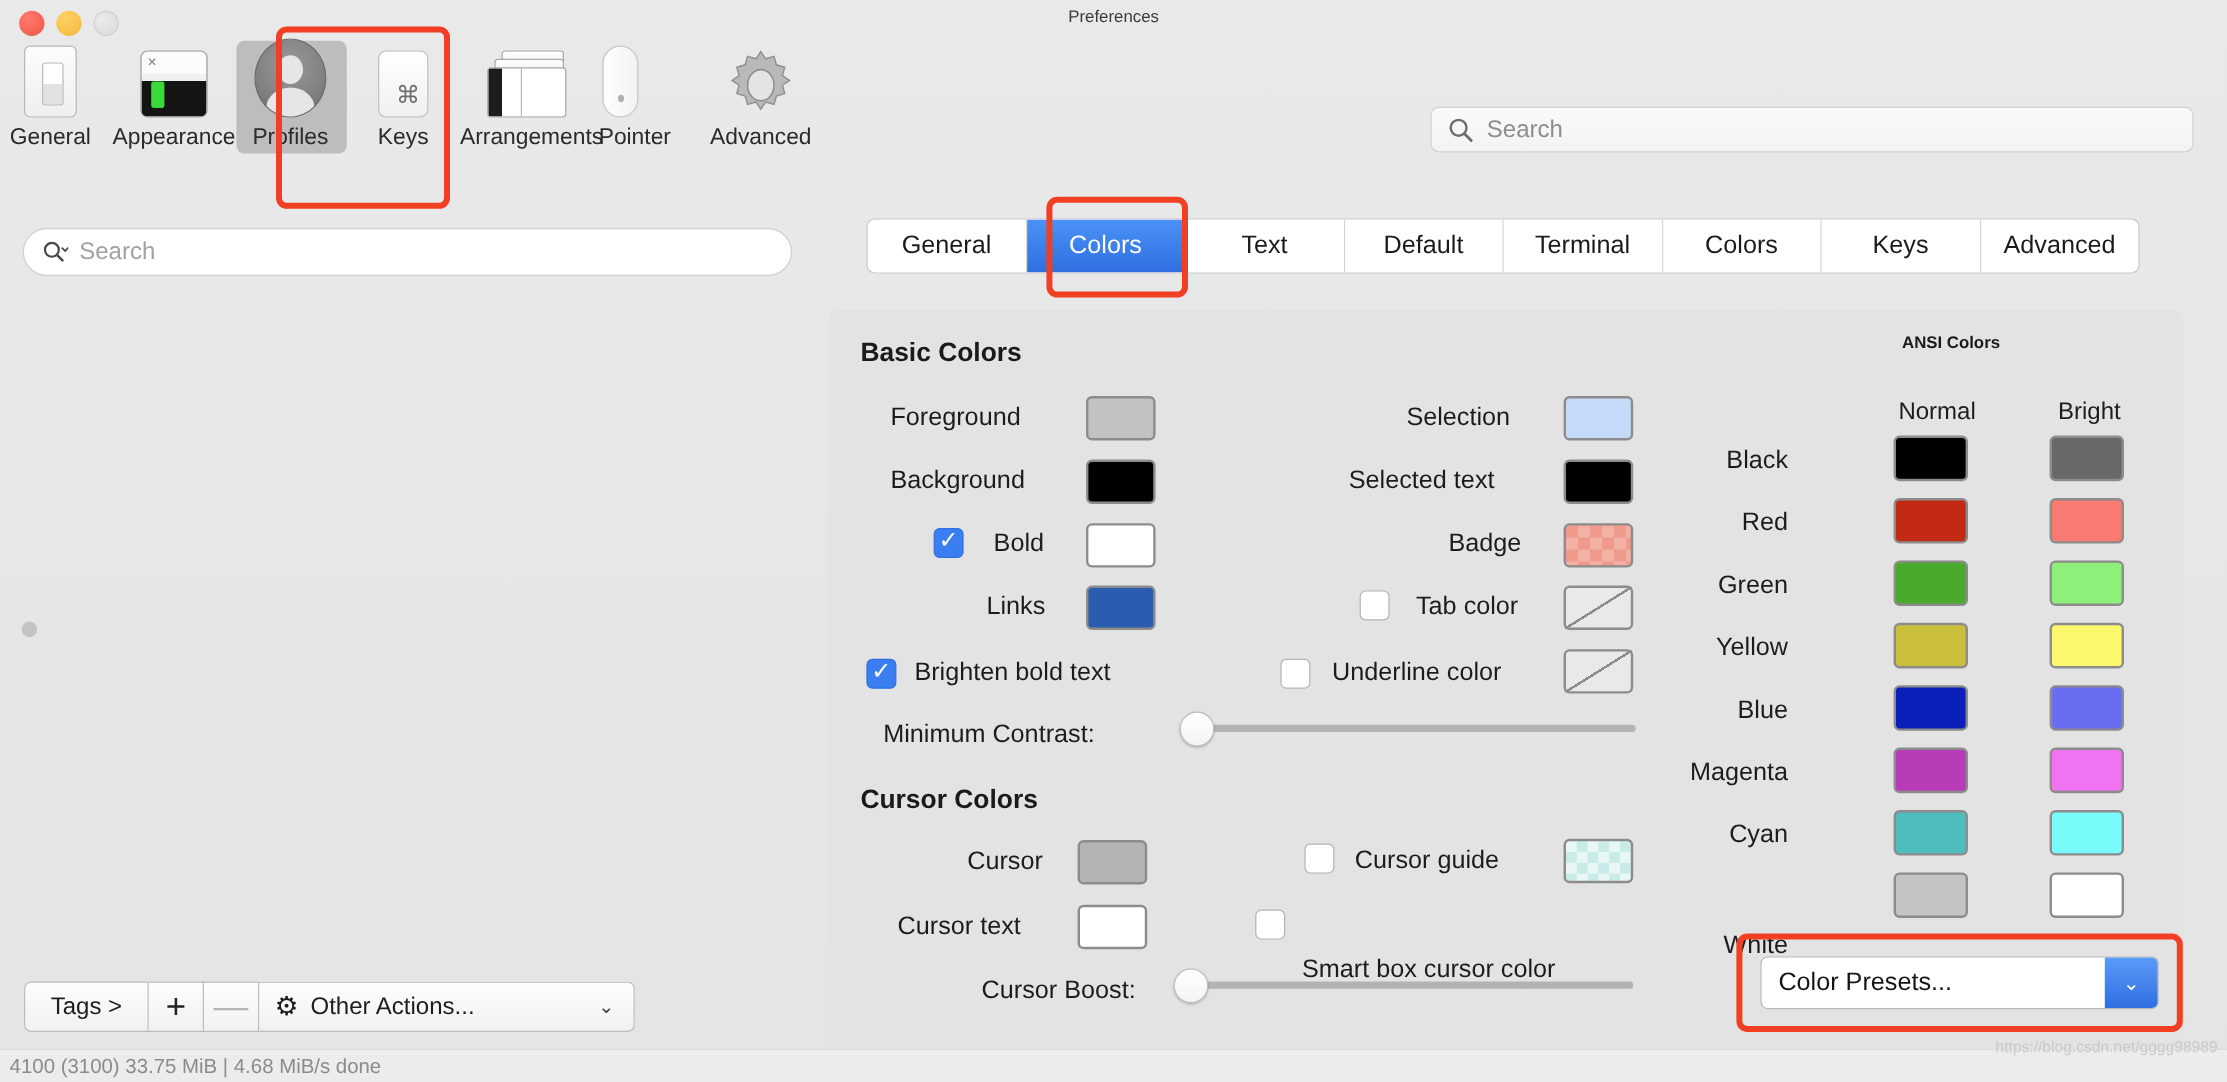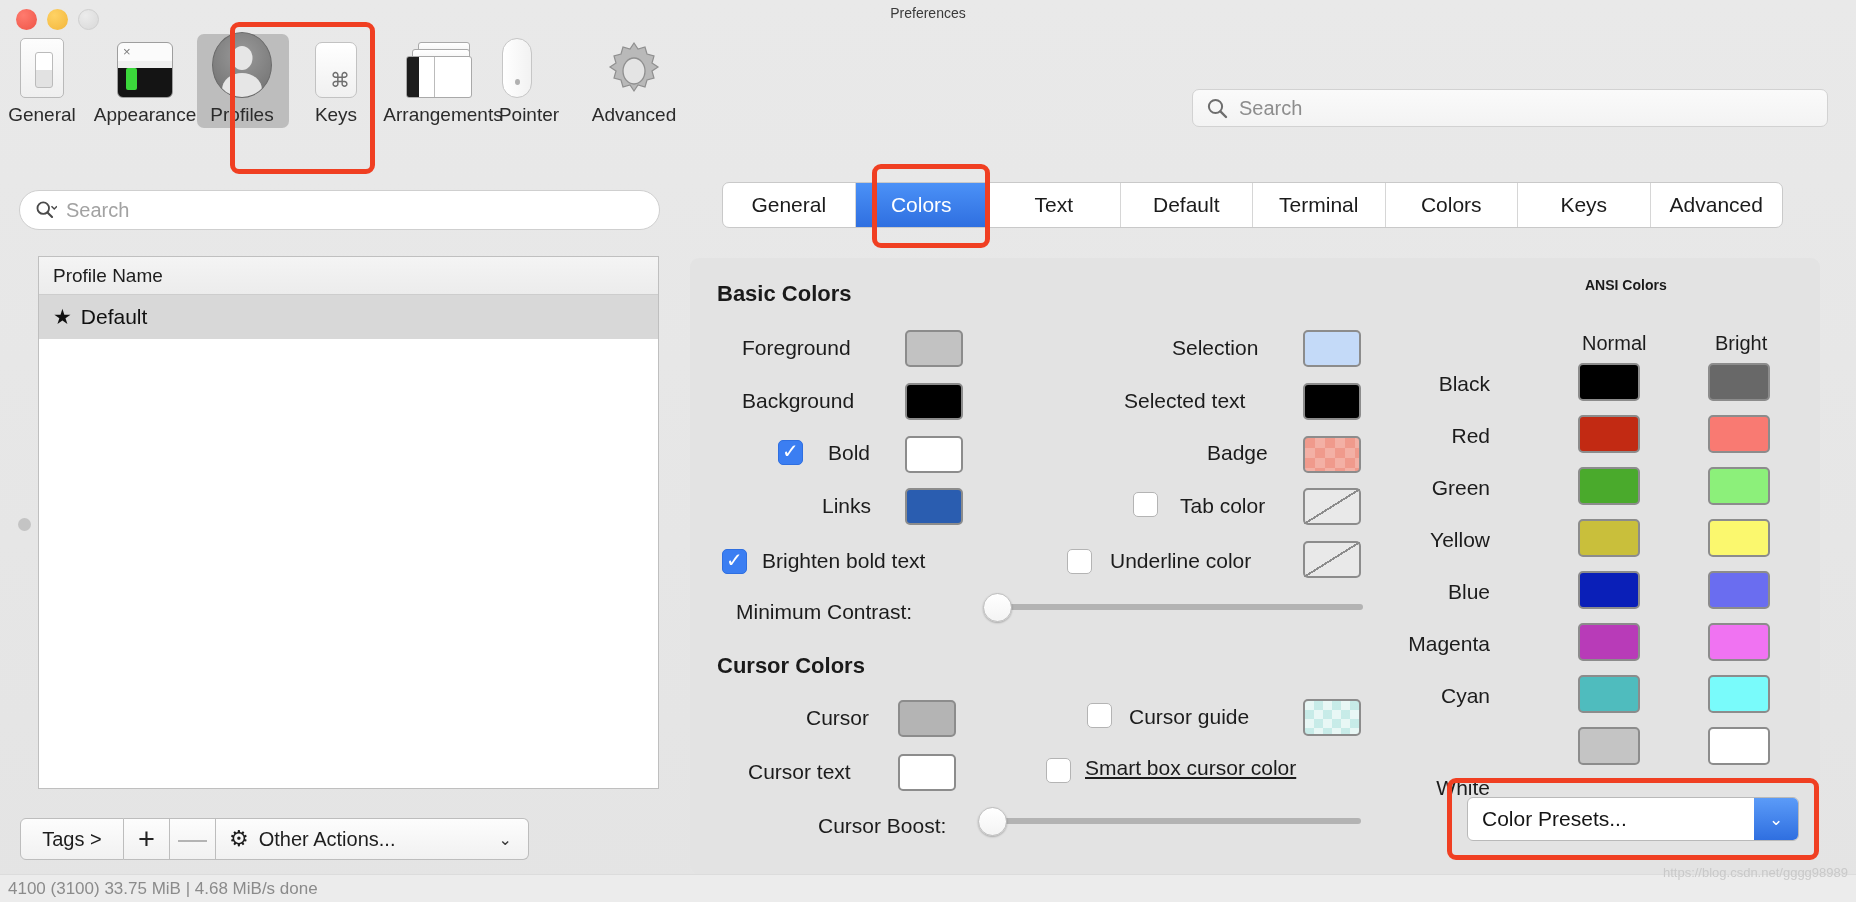--- a/index.html
+++ b/index.html
@@ -364,27 +364,20 @@
 
   <div class="left-search">
     <svg width="22" height="22" viewBox="0 0 24 22">
       <circle cx="9" cy="9" r="6.3" fill="none" stroke="#4a4a4a" stroke-width="2"></circle>
       <line x1="13.6" y1="13.6" x2="18.6" y2="18.6" stroke="#4a4a4a" stroke-width="2.3" stroke-linecap="round"></line>
       <path d="M18 7 l3 3 l3 -3" fill="none" stroke="#4a4a4a" stroke-width="1.6"></path>
     </svg>
     <span class="ph">Search</span>
   </div>
 
-  <div class="profile-table">
-    <div class="pt-header">Profile Name</div>
-    <div class="pt-row">
-      <span class="star">★</span>
-      <span>Default</span>
-    </div>
-  </div>
 
   <div class="left-dot"></div>
 
   <div class="btn-group">
     <div class="seg tags">Tags &gt;</div>
     <div class="seg plus">+</div>
     <div class="seg minus">—</div>
     <div class="seg other">
       <span style="font-size:22px;">⚙</span>
       <span>Other Actions...</span>
@@ -452,21 +445,21 @@
   <div class="swatch" style="left:898px; top:700px; background:#b4b4b4;"></div>
 
   <div class="lbl" style="left:748px; top:760px;">Cursor text</div>
   <div class="swatch" style="left:898px; top:754px; background:#ffffff;"></div>
 
   <div class="cbox" style="left:1087px; top:703px;"></div>
   <div class="lbl" style="left:1129px; top:705px;">Cursor guide</div>
   <div class="swatch guide" style="left:1303px; top:699px;"></div>
 
   <div class="cbox" style="left:1046px; top:758px;"></div>
-  <div class="lbl" style="left:1085px; top:756px;text-decoration:underline;">Smart box cursor color</div>
+  <div class="lbl" style="left:1085px; top:796px;">Smart box cursor color</div>
 
   <div class="lbl" style="left:818px; top:814px;">Cursor Boost:</div>
   <div class="slider" style="left:986px; top:818px; width:375px;"></div>
   <div class="knob" style="left:978px; top:807px;"></div>
 
   <div class="ansi-title">ANSI Colors</div>
 
   <div class="ansi-col" style="left:1582px; top:332px;">Normal</div>
   <div class="ansi-col" style="left:1715px; top:332px;">Bright</div>
 

